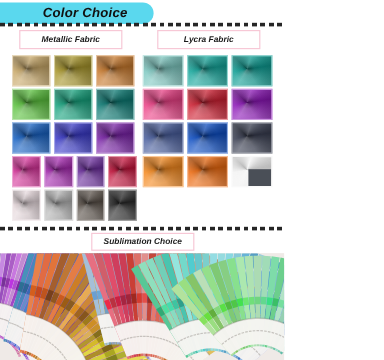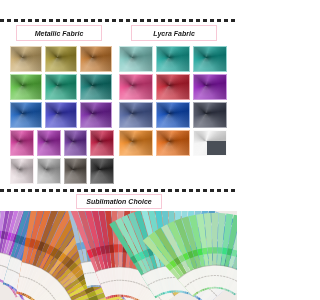--- a/index.html
+++ b/index.html
@@ -106,20 +106,25 @@
     position: absolute; left: 0; top: 211px; width: 237px; height: 89px;
     overflow: hidden; background: #f1ece8;
   }
   .fan { position:absolute; left:0; top:0; width:237px; height:89px; }
 </style>
 </head>
 <body>
 
 <div class="page">
 
+  <div class="header-band">
+    <div class="title-pill">
+      <span>Color Choice</span>
+    </div>
+  </div>
   <div class="dash-rule rule-top"></div>
 
   <div class="label-row">
     <div class="tag tag-metallic">
       <span>Metallic Fabric</span>
     </div>
     <div class="tag tag-lycra">
       <span>Lycra Fabric</span>
     </div>
   </div>

